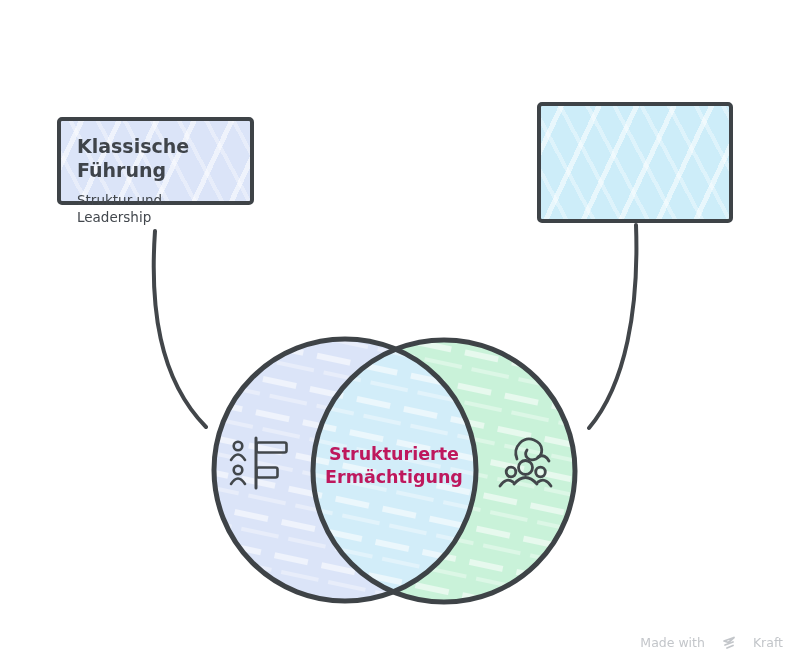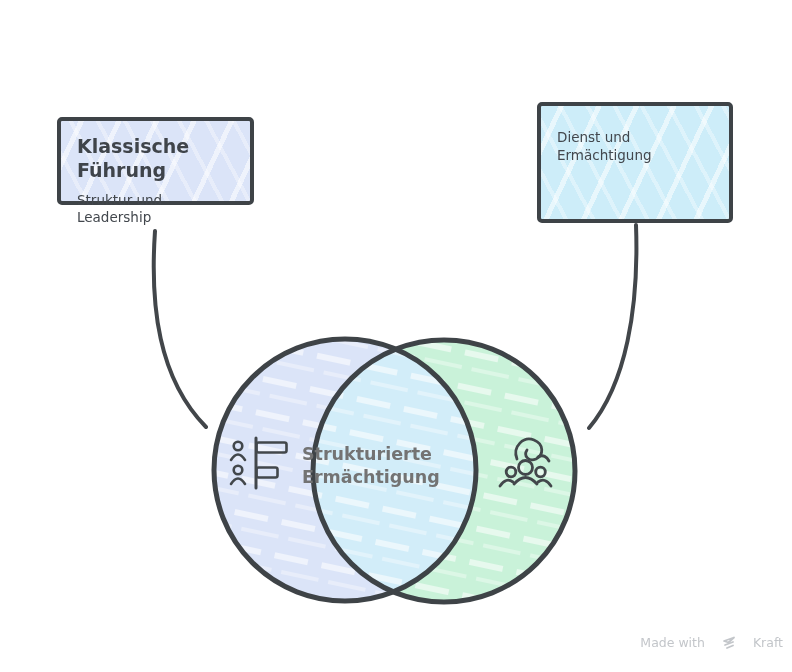--- a/index.html
+++ b/index.html
@@ -25,22 +25,22 @@
       repeating-linear-gradient(115deg,rgba(255,255,255,0) 0 16px,rgba(255,255,255,.55) 16px 21px,rgba(255,255,255,0) 21px 34px),
       repeating-linear-gradient(62deg,rgba(255,255,255,0) 0 20px,rgba(255,255,255,.35) 20px 24px);
   }
   .node-box .box-inner{position:relative;}
   .box-left{left:57px;top:117px;width:197px;height:88px;}
   .box-right{left:537px;top:102px;width:196px;height:121px;}
   .box-title{font-size:19px;font-weight:bold;line-height:1.25;color:#3f444a;}
   .box-subtitle{font-size:13.5px;line-height:1.3;color:#42474d;margin-top:9px;}
   svg.diagram{position:absolute;left:0;top:0;}
   .venn-label{
-    position:absolute;left:302px;top:443px;width:184px;
-    font-size:17.5px;font-weight:bold;line-height:1.3;color:#737373;
+    position:absolute;left:302px;top:443px;width:184px;text-align:center;
+    font-size:17.5px;font-weight:bold;line-height:1.3;color:#be185d;
   }
   .watermark{
     position:absolute;right:9px;top:635px;display:flex;align-items:center;gap:17px;
     font-size:12.5px;color:#c3c6ca;
   }
   .watermark svg{display:block;}
 </style>
 </head>
 <body>
 
@@ -49,21 +49,20 @@
 
   <div class="node-box box-left" style="background-color: rgb(219, 228, 248);">
     <div class="box-inner">
       <div class="box-title">Klassische Führung</div>
       <div class="box-subtitle">Struktur und Leadership</div>
     </div>
   </div>
 
   <div class="node-box box-right" style="background-color: rgb(205, 237, 249);">
     <div class="box-inner">
-      <div class="box-subtitle">Dienst und Ermächtigung</div>
     </div>
   </div>
 
   <svg class="diagram" width="792" height="672" viewBox="0 0 792 672">
     <defs>
       <pattern id="scrib" width="48" height="34" patternUnits="userSpaceOnUse" patternTransform="rotate(12)">
         <rect x="0" y="7" width="34" height="6" fill="#ffffff" opacity="0.55"></rect>
         <rect x="10" y="23" width="38" height="4" fill="#ffffff" opacity="0.35"></rect>
       </pattern>
       <clipPath id="clipLeft">

